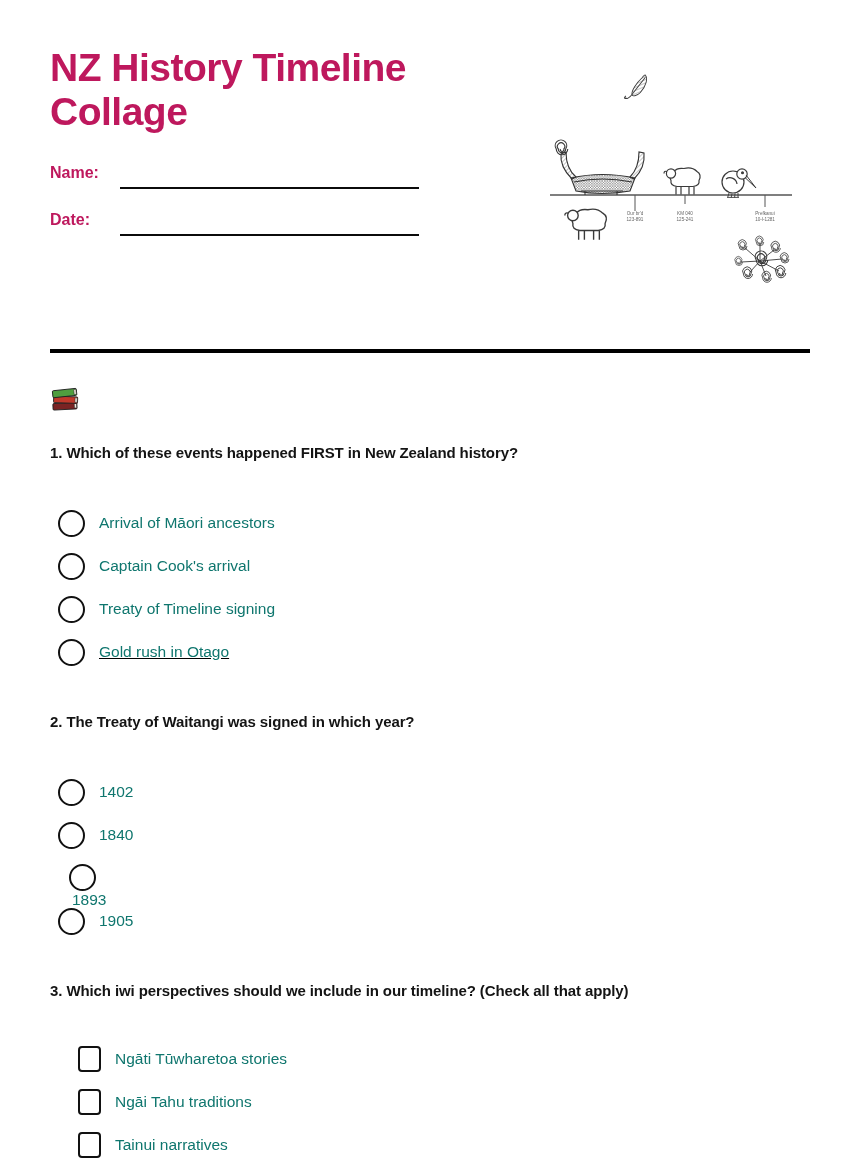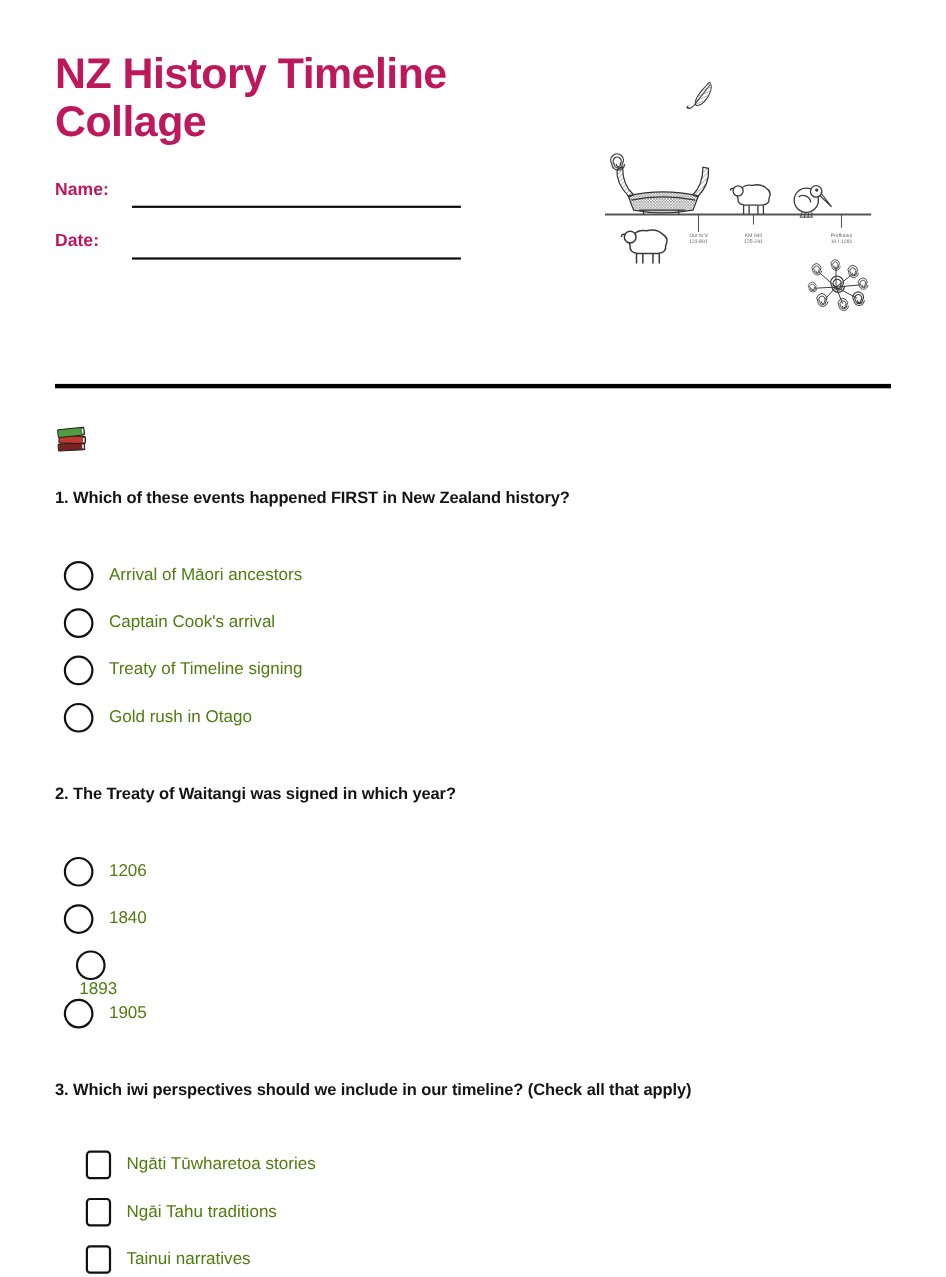--- a/index.html
+++ b/index.html
@@ -47,21 +47,21 @@
   .opt-row.check-row { left: 78px; height: 26px; }
   .radio {
     width: 27px; height: 27px; border: 2.5px solid #111; border-radius: 50%;
     background: #fff; flex: 0 0 auto;
   }
   .checkbox {
     width: 23px; height: 26px; border: 2.5px solid #111; border-radius: 4px;
     background: #fff; flex: 0 0 auto;
   }
   .opt-label {
-    margin-left: 14px; font-size: 15.5px; color: #4d7c0f; white-space: nowrap;
+    margin-left: 14px; font-size: 15.5px; color: #0f766e; white-space: nowrap;
   }
   svg text { font-family: "Liberation Sans", sans-serif; }
 </style>
 </head>
 <body>
 
 <div class="page">
 
   <h1 class="doc-title">NZ History Timeline Collage</h1>
 
@@ -182,30 +182,30 @@
     <span class="opt-label">Arrival of Māori ancestors</span>
   </div>
   <div class="opt-row radio-row" style="top:552px;">
     <span class="radio"></span>
     <span class="opt-label">Captain Cook's arrival</span>
   </div>
   <div class="opt-row radio-row" style="top:595px;">
     <span class="radio"></span>
     <span class="opt-label">Treaty of Timeline signing</span>
   </div>
-  <div class="opt-row radio-row" style="top:638px;">
+  <div class="opt-row radio-row" style="top:638px;text-decoration:underline;">
     <span class="radio"></span>
     <span class="opt-label">Gold rush in Otago</span>
   </div>
 
   <div class="question" style="top:713px;">2. The Treaty of Waitangi was signed in which year?</div>
 
   <div class="opt-row radio-row" style="top:778px;">
     <span class="radio"></span>
-    <span class="opt-label">1206</span>
+    <span class="opt-label">1402</span>
   </div>
   <div class="opt-row radio-row" style="top:821px;">
     <span class="radio"></span>
     <span class="opt-label">1840</span>
   </div>
   <div class="opt-row radio-row" style="top:864px;flex-direction:column;">
     <span class="radio"></span>
     <span class="opt-label">1893</span>
   </div>
   <div class="opt-row radio-row" style="top:907px;">

